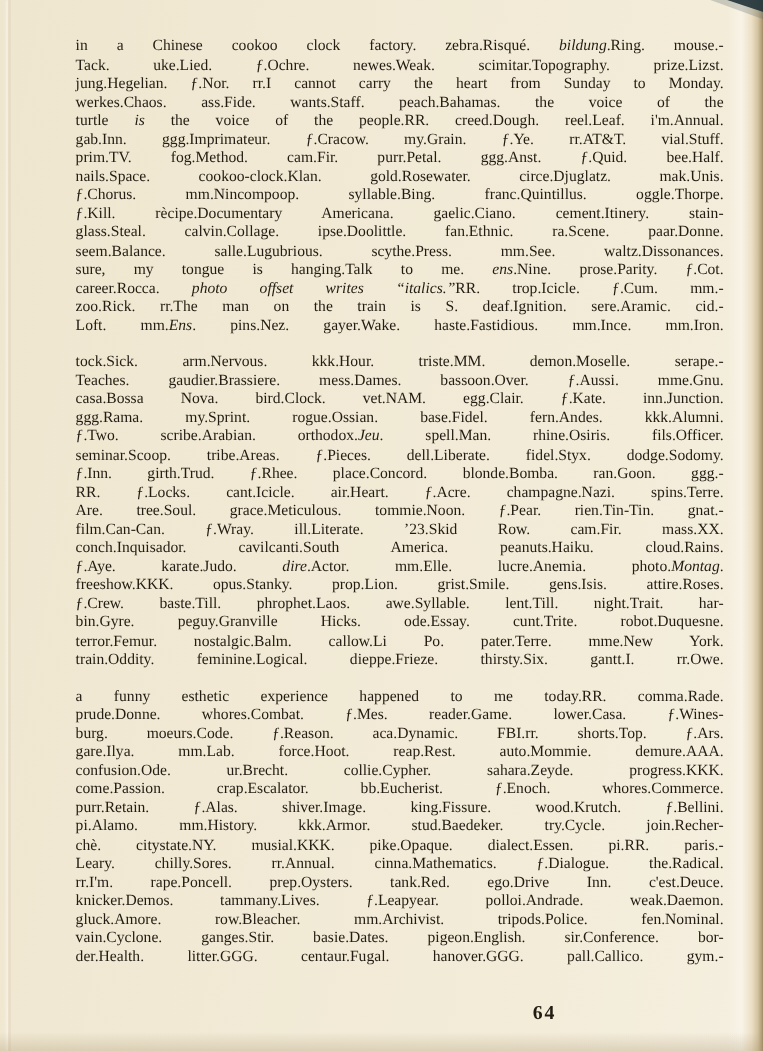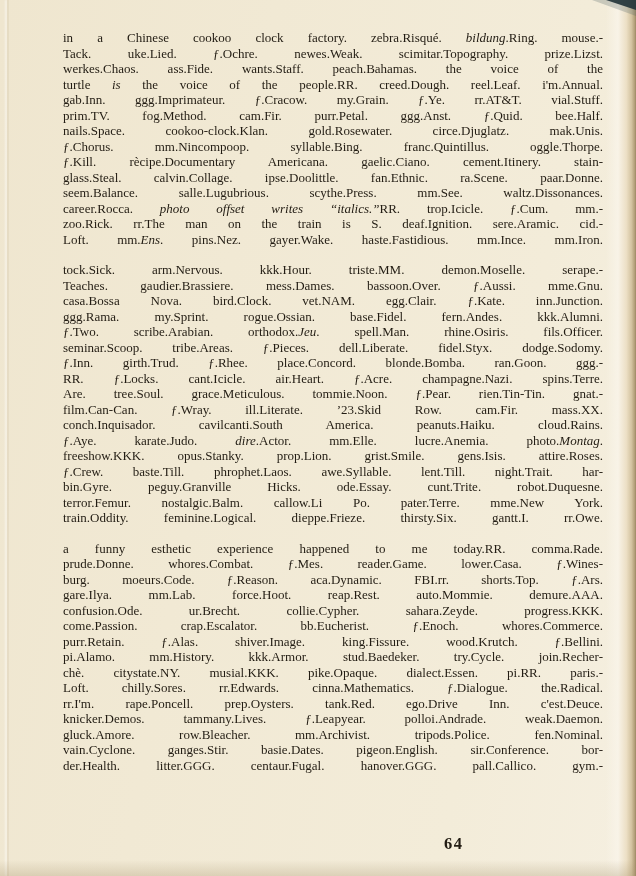--- a/index.html
+++ b/index.html
@@ -76,29 +76,31 @@
   <div class="crease"></div>
   <div class="edge-band"></div>
   <div class="corner-wedge-soft"></div>
   <div class="corner-wedge"></div>
   <div class="bottom-shade"></div>
 
   <div class="text-block">
       <div class="para">
         <div class="line"><span>in a Chinese cookoo clock factory. zebra.Risqué. </span><span class="it">bildung</span><span>.Ring. mouse.-</span></div>
         <div class="line"><span>Tack. uke.Lied. ƒ.Ochre. newes.Weak. scimitar.Topography. prize.Lizst.</span></div>
+        <div class="line"><span>jung.Hegelian. ƒ.Nor. rr.I cannot carry the heart from Sunday to Monday.</span></div>
         <div class="line"><span>werkes.Chaos. ass.Fide. wants.Staff. peach.Bahamas. the voice of the</span></div>
         <div class="line"><span>turtle </span><span class="it">is</span><span> the voice of the people.RR. creed.Dough. reel.Leaf. i'm.Annual.</span></div>
         <div class="line"><span>gab.Inn. ggg.Imprimateur. ƒ.Cracow. my.Grain. ƒ.Ye. rr.AT&amp;T. vial.Stuff.</span></div>
         <div class="line"><span>prim.TV. fog.Method. cam.Fir. purr.Petal. ggg.Anst. ƒ.Quid. bee.Half.</span></div>
         <div class="line"><span>nails.Space. cookoo-clock.Klan. gold.Rosewater. circe.Djuglatz. mak.Unis.</span></div>
         <div class="line"><span>ƒ.Chorus. mm.Nincompoop. syllable.Bing. franc.Quintillus. oggle.Thorpe.</span></div>
         <div class="line"><span>ƒ.Kill. rècipe.Documentary Americana. gaelic.Ciano. cement.Itinery. stain-</span></div>
         <div class="line"><span>glass.Steal. calvin.Collage. ipse.Doolittle. fan.Ethnic. ra.Scene. paar.Donne.</span></div>
         <div class="line"><span>seem.Balance. salle.Lugubrious. scythe.Press. mm.See. waltz.Dissonances.</span></div>
+        <div class="line"><span>sure, my tongue is hanging.Talk to me. </span><span class="it">ens</span><span>.Nine. prose.Parity. ƒ.Cot.</span></div>
         <div class="line"><span>career.Rocca. </span><span class="it">photo offset writes “italics.”</span><span>RR. trop.Icicle. ƒ.Cum. mm.-</span></div>
         <div class="line"><span>zoo.Rick. rr.The man on the train is S. deaf.Ignition. sere.Aramic. cid.-</span></div>
         <div class="line"><span>Loft. mm.</span><span class="it">Ens</span><span>. pins.Nez. gayer.Wake. haste.Fastidious. mm.Ince. mm.Iron.</span></div>
       </div>
       <div class="para">
         <div class="line"><span>tock.Sick. arm.Nervous. kkk.Hour. triste.MM. demon.Moselle. serape.-</span></div>
         <div class="line"><span>Teaches. gaudier.Brassiere. mess.Dames. bassoon.Over. ƒ.Aussi. mme.Gnu.</span></div>
         <div class="line"><span>casa.Bossa Nova. bird.Clock. vet.NAM. egg.Clair. ƒ.Kate. inn.Junction.</span></div>
         <div class="line"><span>ggg.Rama. my.Sprint. rogue.Ossian. base.Fidel. fern.Andes. kkk.Alumni.</span></div>
         <div class="line"><span>ƒ.Two. scribe.Arabian. orthodox.</span><span class="it">Jeu</span><span>. spell.Man. rhine.Osiris. fils.Officer.</span></div>
@@ -118,21 +120,21 @@
       <div class="para">
         <div class="line"><span>a funny esthetic experience happened to me today.RR. comma.Rade.</span></div>
         <div class="line"><span>prude.Donne. whores.Combat. ƒ.Mes. reader.Game. lower.Casa. ƒ.Wines-</span></div>
         <div class="line"><span>burg. moeurs.Code. ƒ.Reason. aca.Dynamic. FBI.rr. shorts.Top. ƒ.Ars.</span></div>
         <div class="line"><span>gare.Ilya. mm.Lab. force.Hoot. reap.Rest. auto.Mommie. demure.AAA.</span></div>
         <div class="line"><span>confusion.Ode. ur.Brecht. collie.Cypher. sahara.Zeyde. progress.KKK.</span></div>
         <div class="line"><span>come.Passion. crap.Escalator. bb.Eucherist. ƒ.Enoch. whores.Commerce.</span></div>
         <div class="line"><span>purr.Retain. ƒ.Alas. shiver.Image. king.Fissure. wood.Krutch. ƒ.Bellini.</span></div>
         <div class="line"><span>pi.Alamo. mm.History. kkk.Armor. stud.Baedeker. try.Cycle. join.Recher-</span></div>
         <div class="line"><span>chè. citystate.NY. musial.KKK. pike.Opaque. dialect.Essen. pi.RR. paris.-</span></div>
-        <div class="line"><span>Loft. chilly.Sores. rr.Edwards. cinna.Mathematics. ƒ.Dialogue. the.Radical.</span></div>
+        <div class="line"><span>Leary. chilly.Sores. rr.Annual. cinna.Mathematics. ƒ.Dialogue. the.Radical.</span></div>
         <div class="line"><span>rr.I'm. rape.Poncell. prep.Oysters. tank.Red. ego.Drive Inn. c'est.Deuce.</span></div>
         <div class="line"><span>knicker.Demos. tammany.Lives. ƒ.Leapyear. polloi.Andrade. weak.Daemon.</span></div>
         <div class="line"><span>gluck.Amore. row.Bleacher. mm.Archivist. tripods.Police. fen.Nominal.</span></div>
         <div class="line"><span>vain.Cyclone. ganges.Stir. basie.Dates. pigeon.English. sir.Conference. bor-</span></div>
         <div class="line"><span>der.Health. litter.GGG. centaur.Fugal. hanover.GGG. pall.Callico. gym.-</span></div>
       </div>
     </div>
 
   <div class="page-number">64</div>
 </div>

